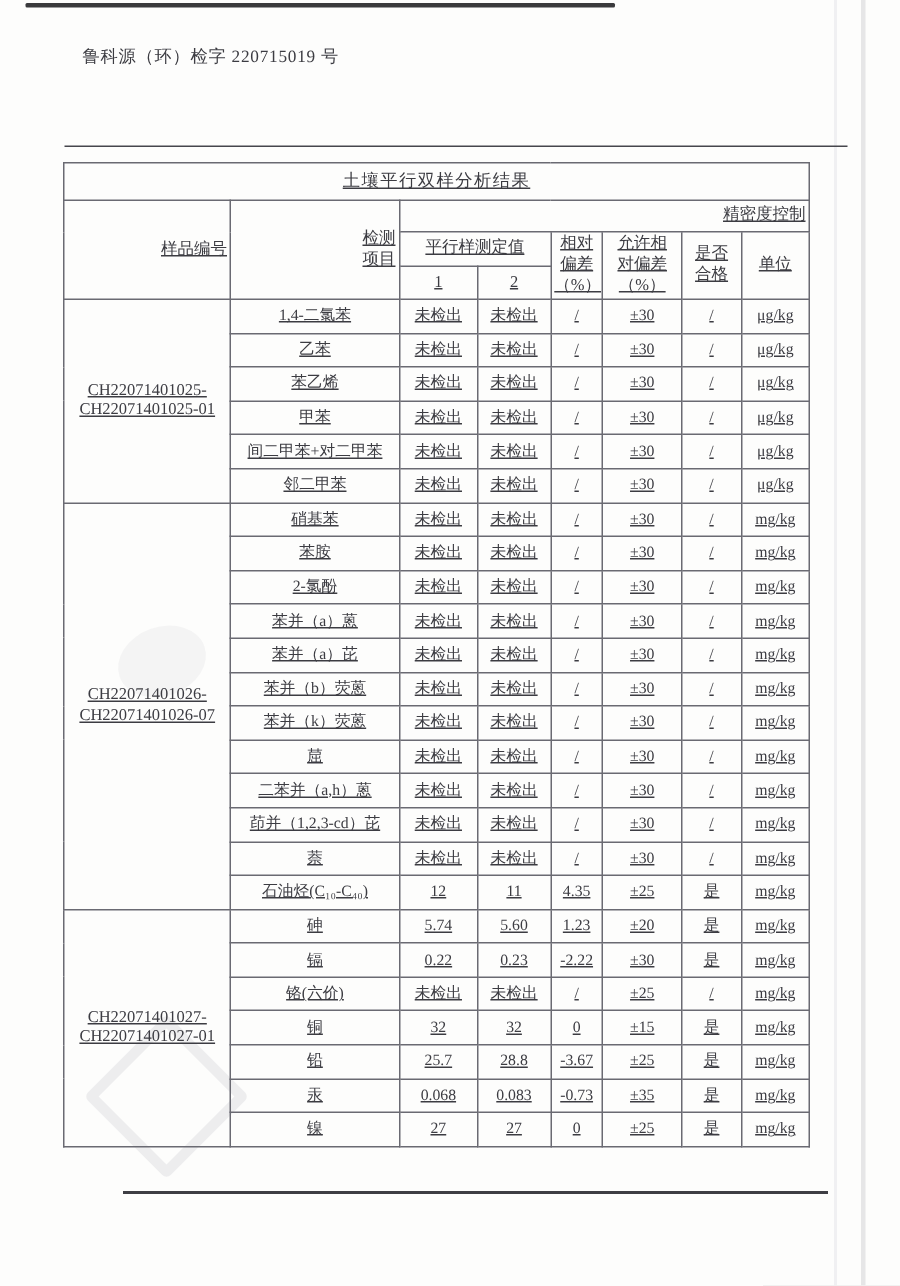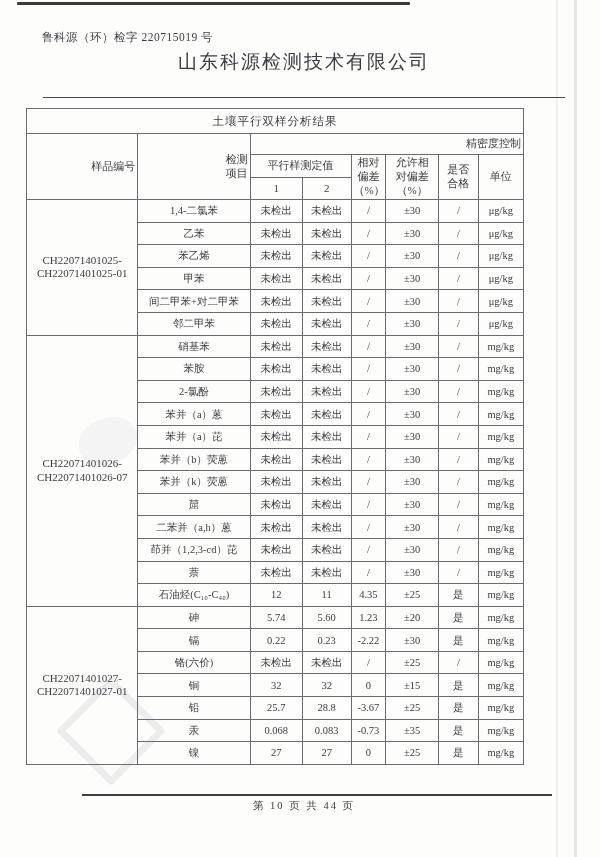--- a/index.html
+++ b/index.html
@@ -39,40 +39,41 @@
   }
   .watermark-faint {
     position: absolute; left: 78px; top: 418px;
     width: 60px; height: 46px;
     background: rgba(170,170,178,0.10);
     border-radius: 50%;
     transform: rotate(-20deg);
   }
   
   .doc-number {
-    position: absolute; left: 42px; top: 30px;
+    position: absolute; left: 55px; top: 30px;
     font-size: 11.5px; letter-spacing: 0.5px;
   }
   .center-band { position: absolute; left: 43px; width: 522px; text-align: center; }
   .company-name { top: 49px; font-size: 19px; letter-spacing: 2px; }
   .report-title { top: 78px; font-size: 17px; letter-spacing: 5px; }
   .header-rule {
     position: absolute; left: 43px; top: 97px;
     width: 522px; height: 0;
     border-top: 1.6px solid #46464c;
   }
   
   table.results {
-    position: absolute; left: 26px; top: 108px;
+    position: absolute; left: 42px; top: 108px;
     width: 498px;
     border-collapse: collapse;
     table-layout: fixed;
     font-size: 10.5px;
     color: #3c3c42;
     border: 1.5px solid #4c4c54;
+    text-decoration: underline;
   }
   table.results th, table.results td {
     border: 1px solid #6a6a72;
     font-weight: normal;
     text-align: center;
     vertical-align: middle;
     padding: 0 2px;
     line-height: 1.25;
     overflow: hidden;
   }
@@ -101,21 +102,20 @@
 
 <div class="page">
 
   <div class="scan-line-top"></div>
   <div class="scan-streak-right"></div>
   <div class="scan-streak-right2"></div>
   <div class="watermark-stamp"></div>
   <div class="watermark-faint"></div>
 
   <div class="doc-number">鲁科源（环）检字 220715019 号</div>
-  <div class="center-band company-name">山东科源检测技术有限公司</div>
   <div class="header-rule"></div>
 
   <table class="results">
     <colgroup>
       <col style="width:22.4%">
       <col style="width:22.6%">
       <col style="width:10.5%">
       <col style="width:9.8%">
       <col style="width:7.0%">
       <col style="width:10.6%">
@@ -378,15 +378,14 @@
           <td>27</td>
           <td>0</td>
           <td>±25</td>
           <td>是</td>
           <td>mg/kg</td>
         </tr>
       </tbody>
   </table>
 
   <div class="footer-rule"></div>
-  <div class="page-number">第 10 页 共 44 页</div>
 
 </div>
 
 </body></html>

